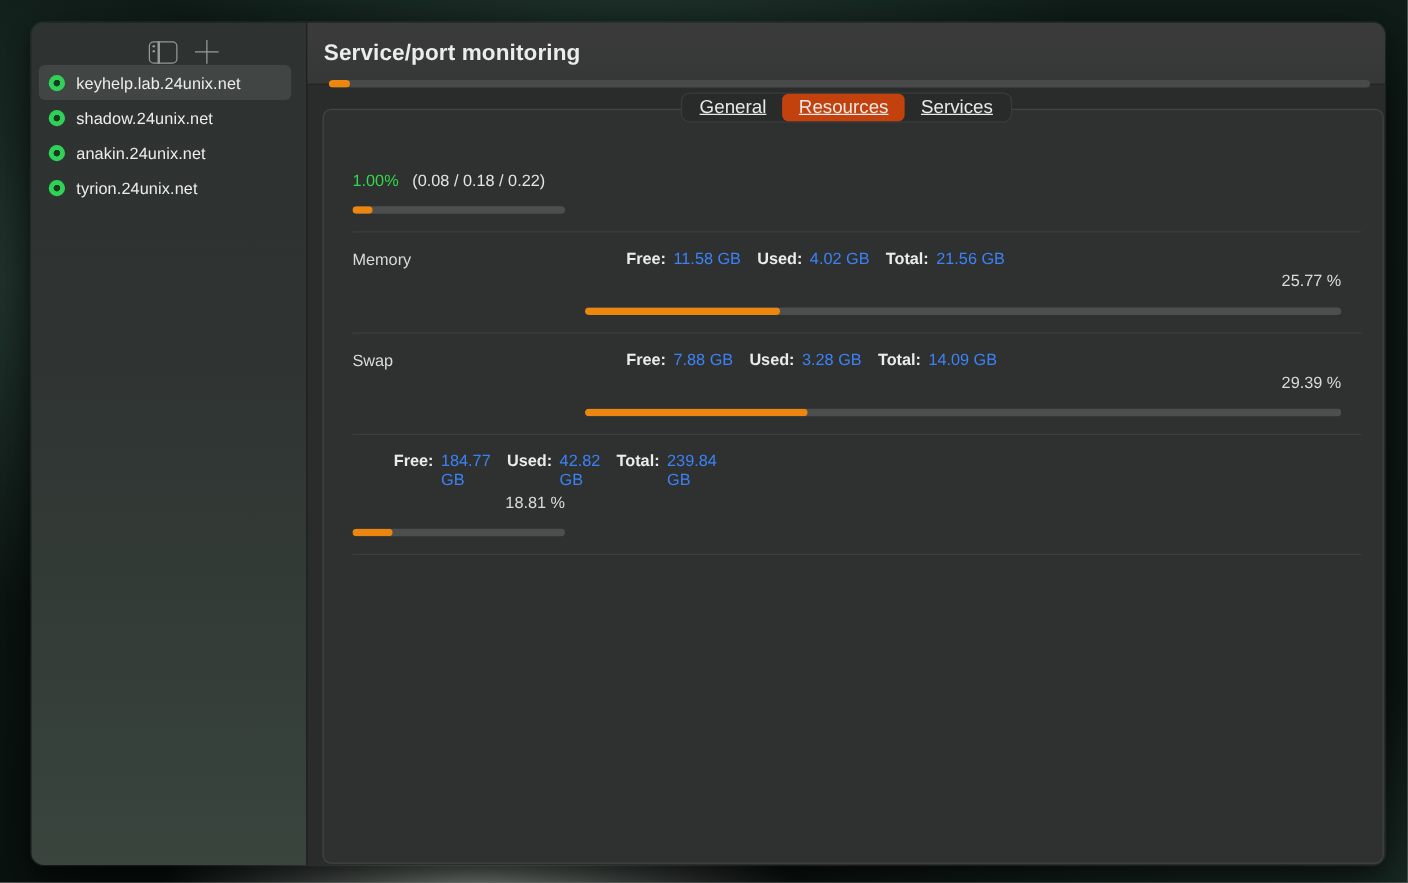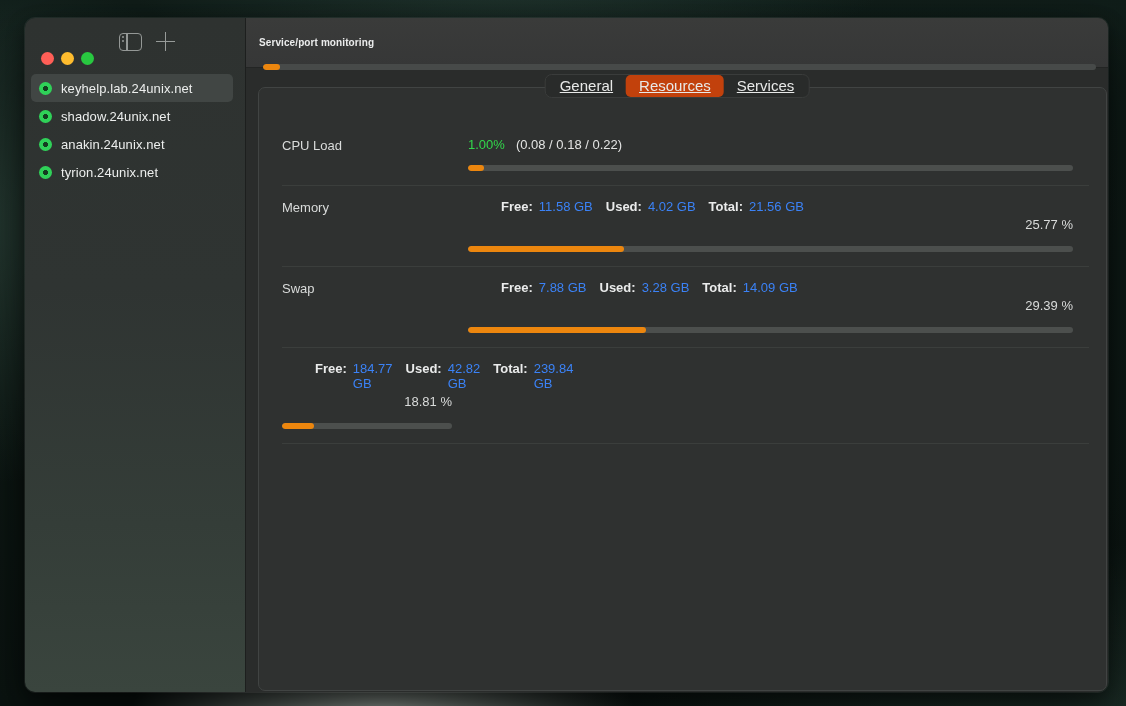--- a/index.html
+++ b/index.html
@@ -38,34 +38,34 @@
   .sb-toggle { position:absolute; left:94px; top:15px; width:23px; height:18px;
     border:1.6px solid #949896; border-radius:4px; }
   .sb-toggle::before { content:""; position:absolute; left:6px; top:-1px; bottom:-1px;
     width:1.6px; background:#949896; }
   .sb-toggle::after { content:""; position:absolute; left:2px; top:2px; width:2.4px; height:2.4px;
     background:#949896; border-radius:1px; box-shadow:0 4px 0 #949896; }
   .sb-plus { position:absolute; left:131px; top:14px; width:19px; height:19px; }
   .sb-plus::before { content:""; position:absolute; left:0; right:0; top:8.5px; height:1.8px; background:#979b99; }
   .sb-plus::after  { content:""; position:absolute; top:0; bottom:0; left:8.5px; width:1.8px; background:#979b99; }
 
-  .server-list { position:absolute; left:6px; right:12px; top:56px; }
+  .server-list { position:absolute; left:6px; right:12px; top:34px; }
   .server-item { display:flex; align-items:center; height:28px; padding:0 8px;
     border-radius:5px; cursor:default; }
   .server-item.selected { background:#40454366; background:#414644; }
   .status-dot { width:13px; height:13px; border-radius:50%; margin-right:9px; flex:0 0 13px;
     background:radial-gradient(circle at 50% 50%, #143D20 0 2.6px, #2fd158 2.8px); }
   .server-label { font-size:13px; color:#eceeed; letter-spacing:0.1px; white-space:nowrap; }
 
   
   .main { flex:1; position:relative; background:#2a2c2b; border-left:1px solid #1d1f1e; }
   .titlebar { position:absolute; left:0; right:0; top:0; height:50px;
     background:linear-gradient(180deg,#3a3b3a,#363737); border-bottom:1px solid #232524;
     display:flex; align-items:center; padding-left:13px; }
-  .win-title { font-size:10px; font-weight:700; color:#ebecec; letter-spacing:0.1px; }
+  .win-title { font-size:18px; font-weight:700; color:#ebecec; letter-spacing:0.1px; }
 
   
   .peek-bar { position:absolute; left:17px; top:46px; width:833px; height:6px;
     border-radius:3px; background:#474a49; overflow:hidden; }
   .peek-fill { height:100%; border-radius:3px; min-width:16px; }
 
   
   .panel { position:absolute; left:12px; right:1px; top:69px; bottom:1px;
     background:#2f3130; border:1px solid #414443; border-radius:7px; }
 
@@ -132,21 +132,20 @@
     </div>
 
     <div class="peek-bar">
       <div class="peek-fill" style="width: 2%; background: rgb(236, 134, 14);"></div>
     </div>
 
     <div class="panel">
       <div class="rows">
 
         <div class="row">
-          <div class="row-label">CPU Load</div>
           <div class="row-content">
             <div class="value-line">
               <span class="cpu-pct" style="color: rgb(50, 215, 75);">1.00%</span>
               <span class="cpu-load">(0.08 / 0.18 / 0.22)</span>
             </div>
             <div class="bar">
               <div class="bar-fill" style="width: 1%; background: rgb(236, 134, 14);"></div>
             </div>
           </div>
         </div>

